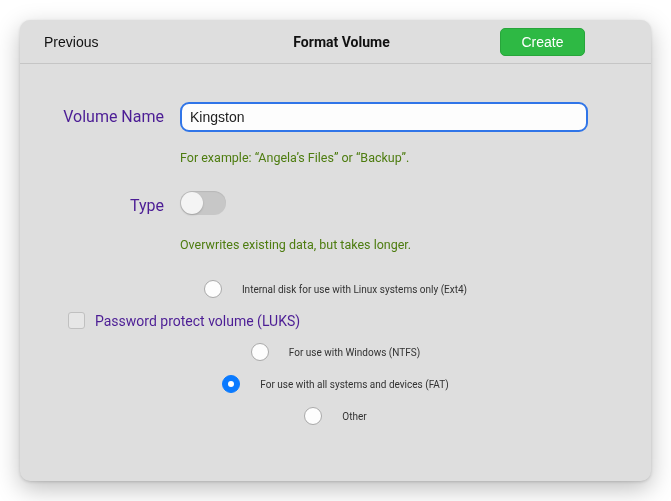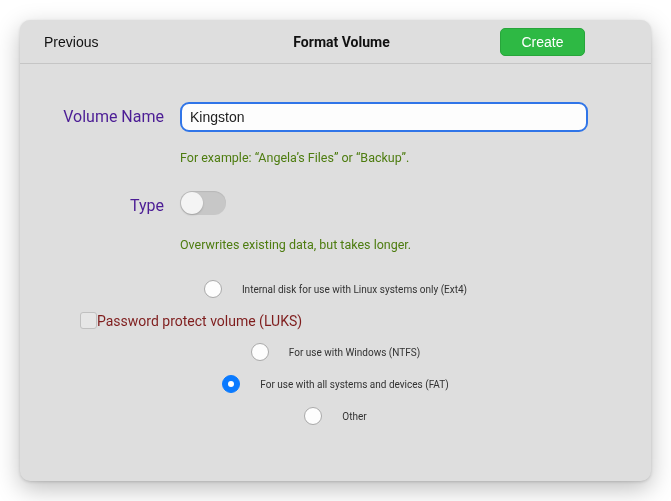--- a/index.html
+++ b/index.html
@@ -160,23 +160,24 @@
     .radio-circle.selected::after {
       content: "";
       width: 6px;
       height: 6px;
       border-radius: 50%;
       background: #fff;
     }
     .checkbox-item {
       display: flex;
       align-items: center;
-      font-size: 14px;
-      color: #7f1d1d;
-      margin-left: 24px;
+      gap: 10px;
+      font-size: 14px;
+      color: #4c1d95;
+      margin-left: 12px;
       cursor: default;
     }
     .checkbox-square {
       width: 17px;
       height: 17px;
       border: 1px solid #c0c0c0;
       border-radius: 3px;
       background: #e6e6e6;
       flex-shrink: 0;
     }

